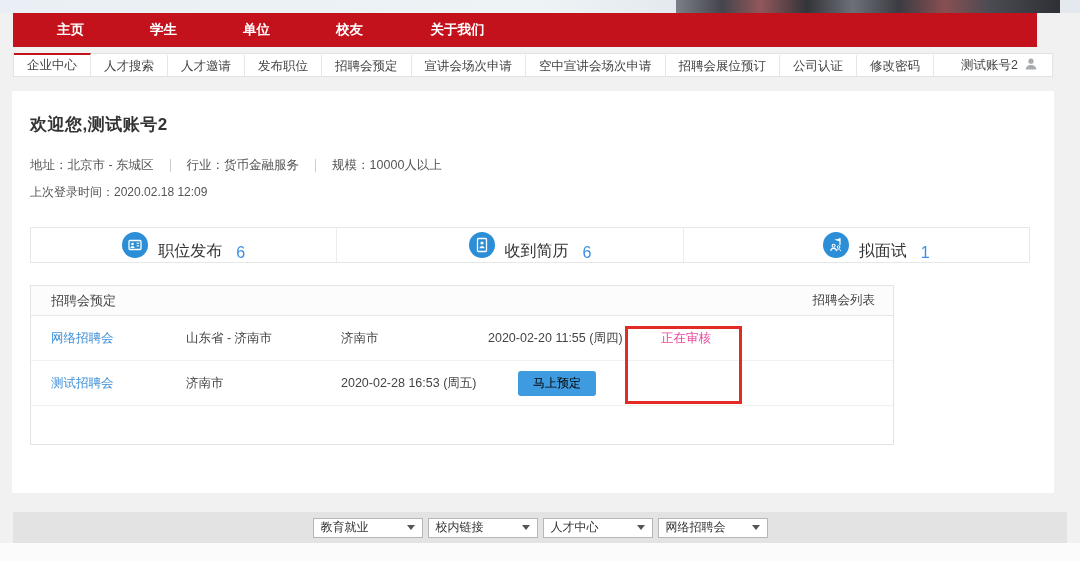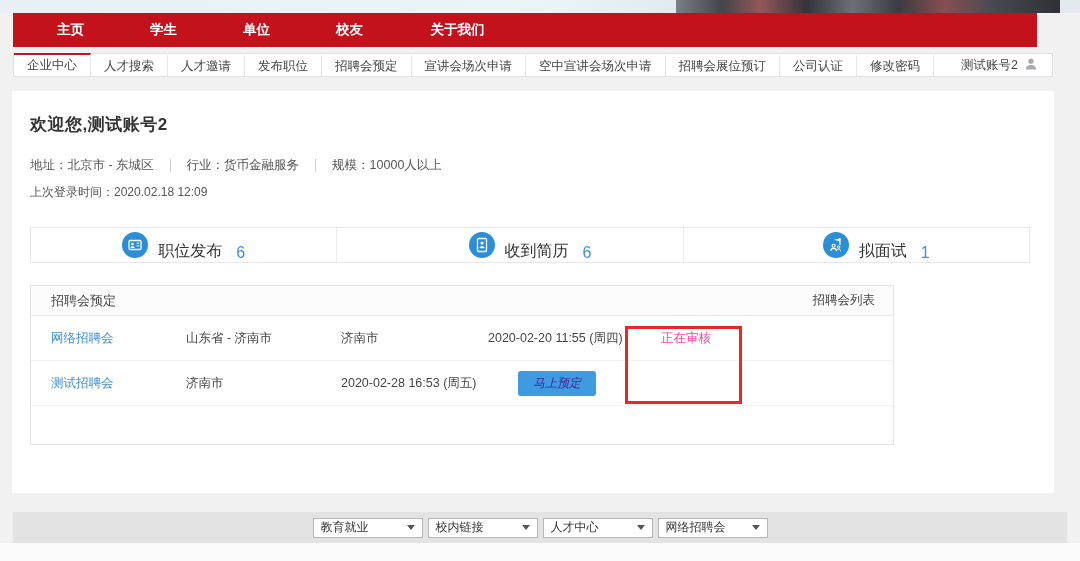--- a/index.html
+++ b/index.html
@@ -51,22 +51,22 @@
     padding:0 18px 0 20px; border-bottom:1px solid #e6e6e6; font-size:13px; color:#444;
     background:#fcfcfc; }
   .fair-list-link { font-size:12.5px; color:#444; cursor:pointer; }
   .fair-row { height:45px; display:grid;
     grid-template-columns:145px 155px 147px 138px 120px 1fr;
     align-items:center; padding-left:10px; font-size:12.5px; color:#444;
     border-bottom:1px solid #f1f1f1; }
   .fair-name { color:#3e8fd8; cursor:pointer; padding-left:10px; }
   .status-cell { display:flex; justify-content:center; }
   .status-text { color:#ec4899; }
-  .book-btn { background:#3f9be0; color:#4c1d95; font-size:12px; padding:4px 15px;
-    border-radius:3px; border:none; cursor:pointer; font-family:inherit;font-style:italic; }
+  .book-btn { background:#3f9be0; color:#000000; font-size:12px; padding:4px 15px;
+    border-radius:3px; border:none; cursor:pointer; font-family:inherit; }
   
   .annotation { position:absolute; left:625px; top:326px; width:117px; height:78px;
     border:3px solid #e42a25; pointer-events:none; }
   
   .footer-bar { position:absolute; left:13px; top:512px; width:1054px; height:31px;
     background:#e3e3e4; display:flex; align-items:center; justify-content:center; gap:5px; }
   .dropdown { width:110px; height:20px; background:#fff; border:1px solid #b7b7b7;
     display:flex; align-items:center; justify-content:space-between; padding:0 7px;
     font-size:12px; color:#333; cursor:pointer; }
   .dd-arrow { width:0; height:0; border-left:4px solid transparent;

